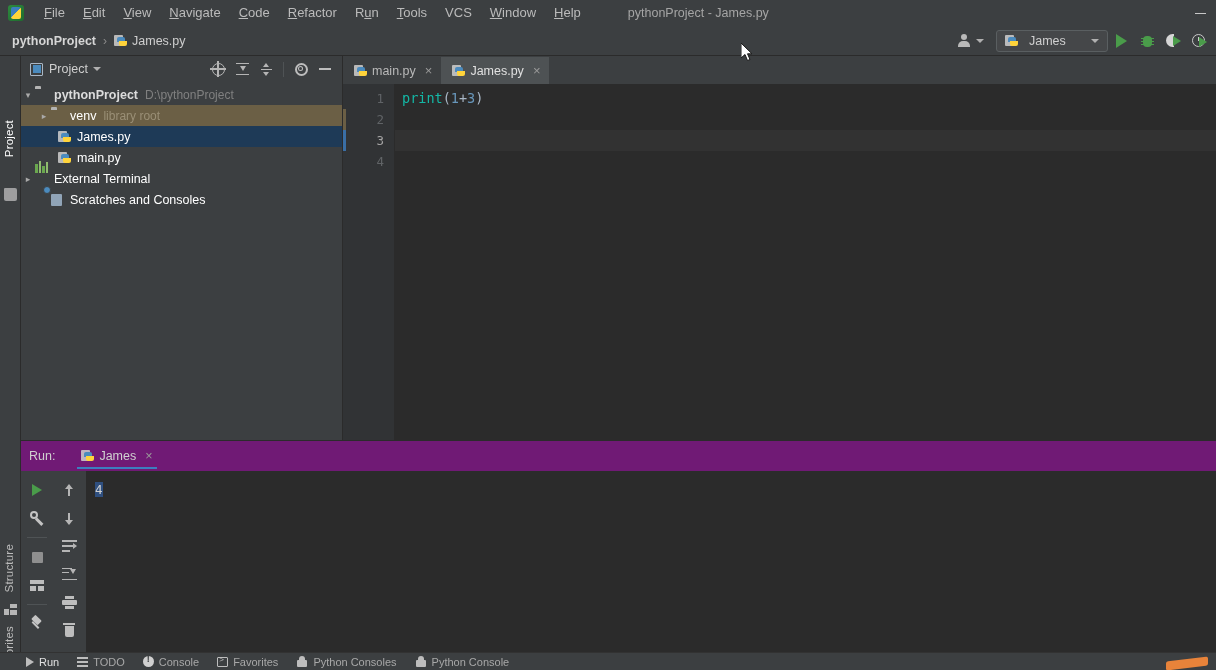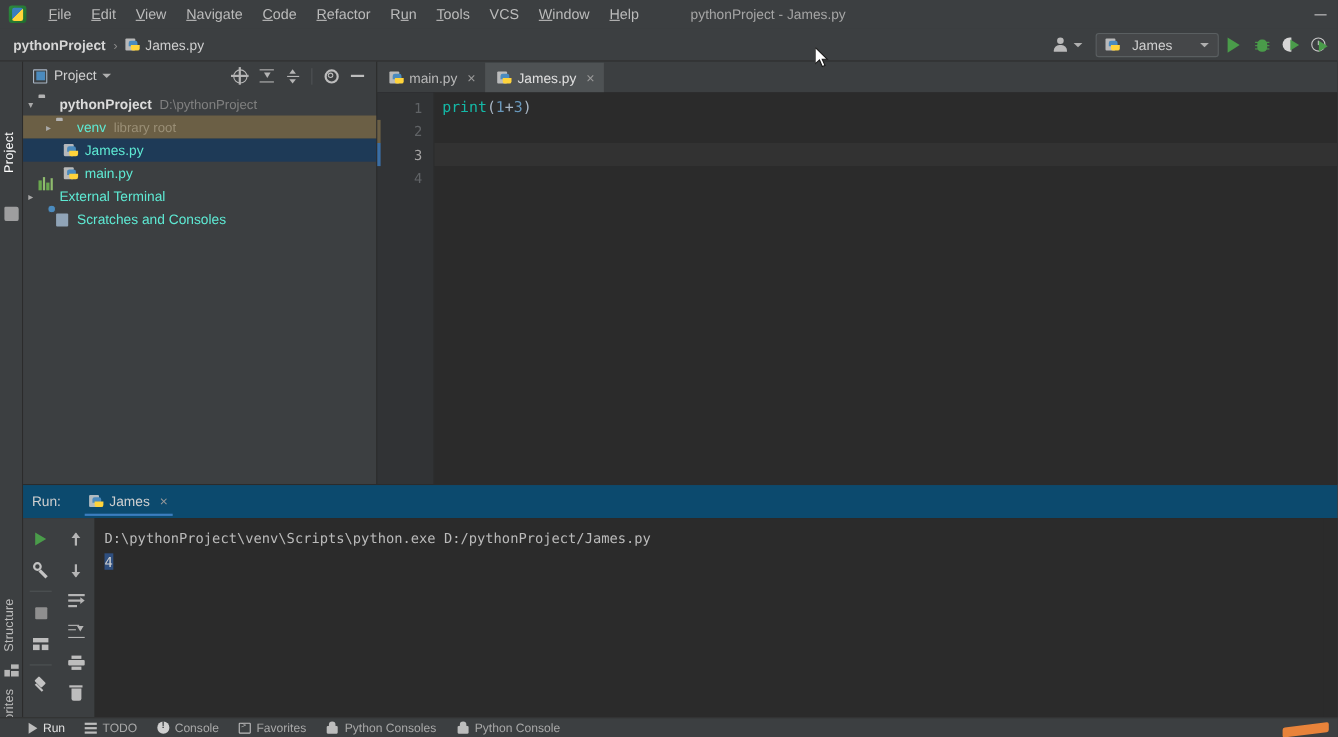--- a/index.html
+++ b/index.html
@@ -143,21 +143,21 @@
   .gear::after{content:"";position:absolute;left:2.5px;top:2.5px;width:3px;height:3px;
      border-radius:50%;background:#3c3f41;box-shadow:0 0 0 1px #bdbdbd;}
   .minus { width:12px;height:1.6px;background:#bdbdbd;}
   .hdr-div { width:1px;height:15px;background:#4f5355;margin:0 4px;}
 
   
   .tree { padding-top:2px; font-size:12.5px; }
   .trow { height:21px; display:flex; align-items:center; padding-right:6px; white-space:nowrap; }
   .trow .arrow { width:14px; text-align:center; color:#a9a9a9; font-size:9px; flex:none; }
   .trow .ic { width:15px; height:14px; margin-right:4px; flex:none; position:relative;}
-  .trow .nm { color:#5eead4; }
+  .trow .nm { color:#ffffff; }
   .trow .nm.bold { font-weight:bold; color:#dcdcdc; }
   .trow .sub { color:#808080; margin-left:7px; font-size:12px;}
   .row-venv { background:#6b5f45; }
   .row-venv .sub { color:#9a8f76; }
   .row-sel { background:#1e3a57; }
   .folder {
     width:14px;height:11px;background:#b3b3b3;border-radius:1px; position:relative; top:1px;
   }
   .folder::before{content:"";position:absolute;left:0;top:-3px;width:6px;height:3px;
      background:#b3b3b3;border-radius:1px 1px 0 0;}
@@ -206,21 +206,21 @@
   .k-pn { color:#a9b7c6; }
   .k-num { color:#6897bb; }
   .gutter-caret { position:absolute; left:0; width:3px; height:21px; background:#3a6ea5; }
   .gutter-venv-mark { position:absolute; left:0; width:3px; height:21px; background:#6b5f45; }
 
   
   .runpanel {
     position:absolute; left:21px; top:440px; width:1195px; height:212px;
     background:#3c3f41; border-top:1px solid #2b2b2b;
   }
-  .rp-header { height:30px; display:flex; align-items:center; background:#0c4a6e;text-align:center;}
+  .rp-header { height:30px; display:flex; align-items:center; background:#701a75;text-align:center;}
   .rp-label { font-size:12.5px; color:#cfcfcf; margin-left:8px; }
   .rp-tab {
     margin-left:22px; height:30px; display:flex; align-items:center;
     font-size:12.5px; color:#d0d0d0; position:relative; padding: 0 4px;
   }
   .rp-tab::after { content:""; position:absolute; left:0; bottom:2px; width:100%; height:2px;
     background:#3c7ebf; }
   .rp-tab .close { margin-left:9px; color:#9a9a9a; font-size:12.5px; }
   .rp-body { position:absolute; left:0; top:30px; right:0; bottom:0; display:flex; background:#2b2b2b;}
   .rp-tools { width:65px; background:#3c3f41; display:flex; flex:none; padding-top:6px; }
@@ -610,21 +610,21 @@
             </div>
           <div class="rtool">
               <span class="trash">
                 <i class="lid"></i>
                 <i class="bd"></i>
               </span>
             </div>
         </div>
       </div>
 
-      <div class="rp-console"><div>D:\pythonProject\venv\Scripts\python.exe D:/pythonProject/James.py</div><div><span class="out-sel">4</span></div><div>&nbsp;</div></div>
+      <div class="rp-console"><div><span class="out-sel">4</span></div><div>&nbsp;</div></div>
       <div class="rp-scroll"></div>
     </div>
   </div>
 
   <div class="statusbar">
     <div class="sb-item active">
       <span class="sb-ico sb-run"></span>
       <span>Run</span>
     </div>
     <div class="sb-item">

